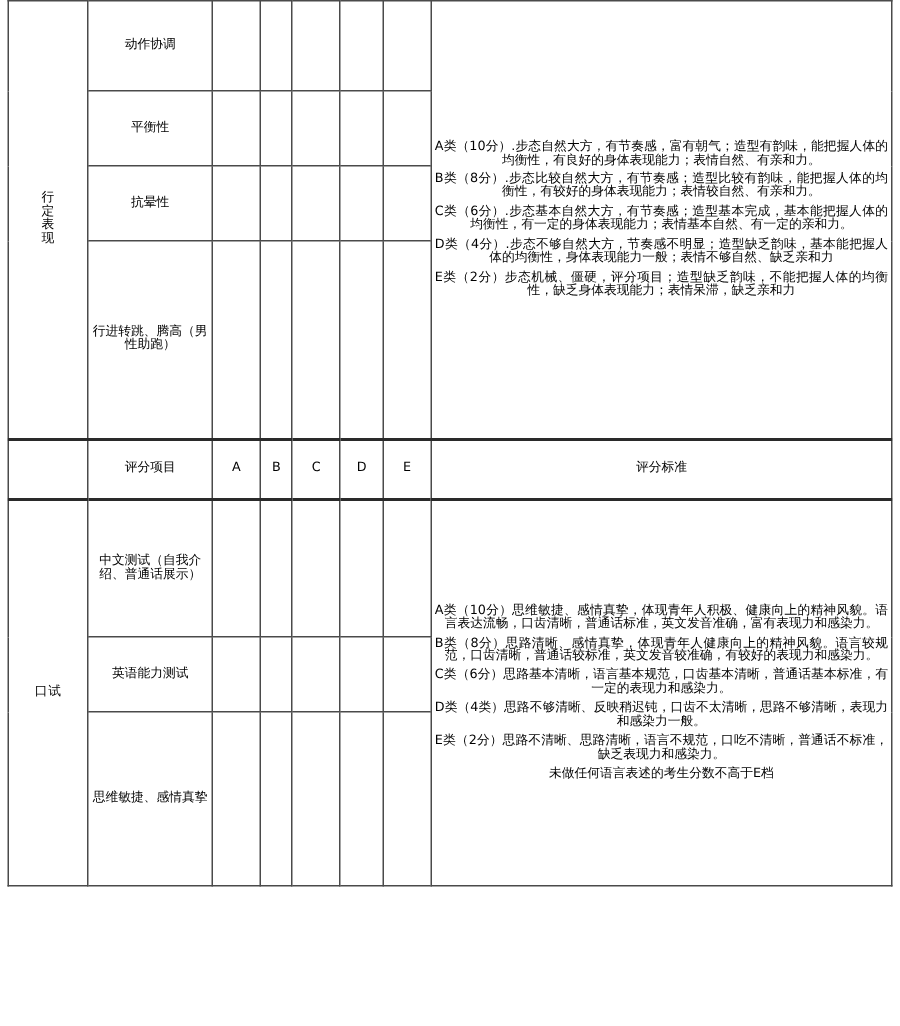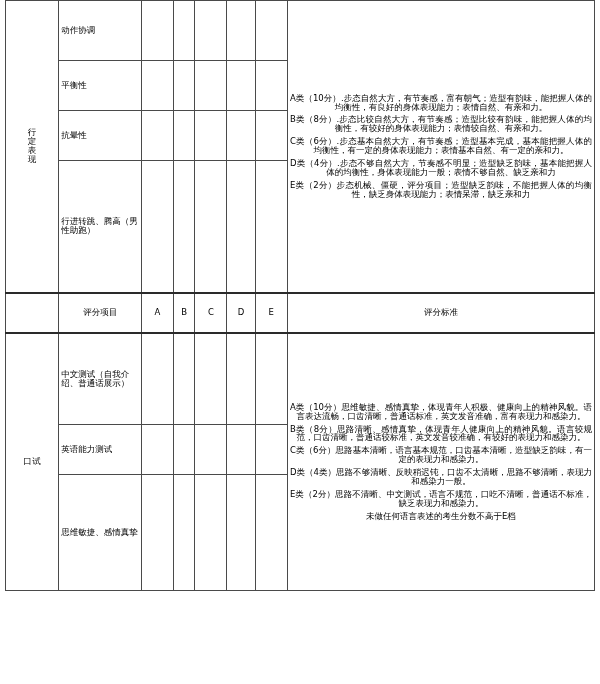--- a/index.html
+++ b/index.html
@@ -53,20 +53,21 @@
     text-align: center;
     letter-spacing: 0.5px;
     font-size: 9px;
     line-height: 2.0;
   }
   .cat-label .v-stack {
     display: block;
   }
 
   .item-label {
+    text-align: center;
     font-size: 8.5px;
     line-height: 1.9;
     padding: 2px 4px;
   }
 
   .col-head {
     text-align: center;
     font-size: 9px;
   }
 
@@ -170,23 +171,23 @@
         <td class="cat-label sep-heavy" rowspan="3">口试</td>
         <td class="item-label sep-heavy" style="height:92px">中文测试（自我介绍、普通话展示）</td>
         <td class="sep-heavy"></td>
         <td class="sep-heavy"></td>
         <td class="sep-heavy"></td>
         <td class="sep-heavy"></td>
         <td class="sep-heavy"></td>
         <td class="std-cell sep-heavy" rowspan="3">
           <p>A类（10分）思维敏捷、感情真挚，体现青年人积极、健康向上的精神风貌。语言表达流畅，口齿清晰，普通话标准，英文发音准确，富有表现力和感染力。</p>
           <p>B类（8分）思路清晰、感情真挚，体现青年人健康向上的精神风貌。语言较规范，口齿清晰，普通话较标准，英文发音较准确，有较好的表现力和感染力。</p>
-          <p>C类（6分）思路基本清晰，语言基本规范，口齿基本清晰，造型缺乏韵味，有一定的表现力和感染力。</p>
+          <p>C类（6分）思路基本清晰，语言基本规范，口齿基本清晰，普通话基本标准，有一定的表现力和感染力。</p>
           <p>D类（4类）思路不够清晰、反映稍迟钝，口齿不太清晰，思路不够清晰，表现力和感染力一般。</p>
-          <p>E类（2分）思路不清晰、中文测试，语言不规范，口吃不清晰，普通话不标准，缺乏表现力和感染力。</p>
+          <p>E类（2分）思路不清晰、思路清晰，语言不规范，口吃不清晰，普通话不标准，缺乏表现力和感染力。</p>
           <p class="nowrap-note">未做任何语言表述的考生分数不高于E档</p>
         </td>
       </tr>
 
       <tr>
         <td class="item-label" style="height:50px">英语能力测试</td>
         <td></td>
         <td></td>
         <td></td>
         <td></td>

